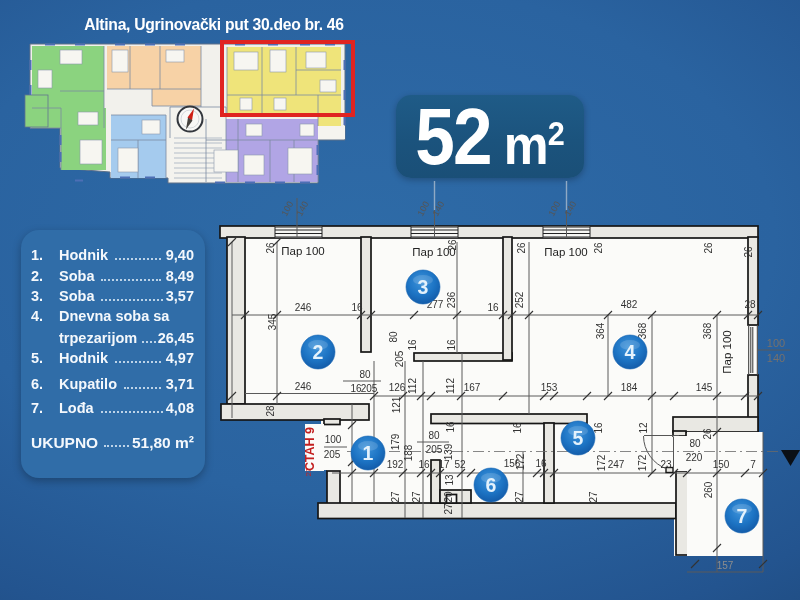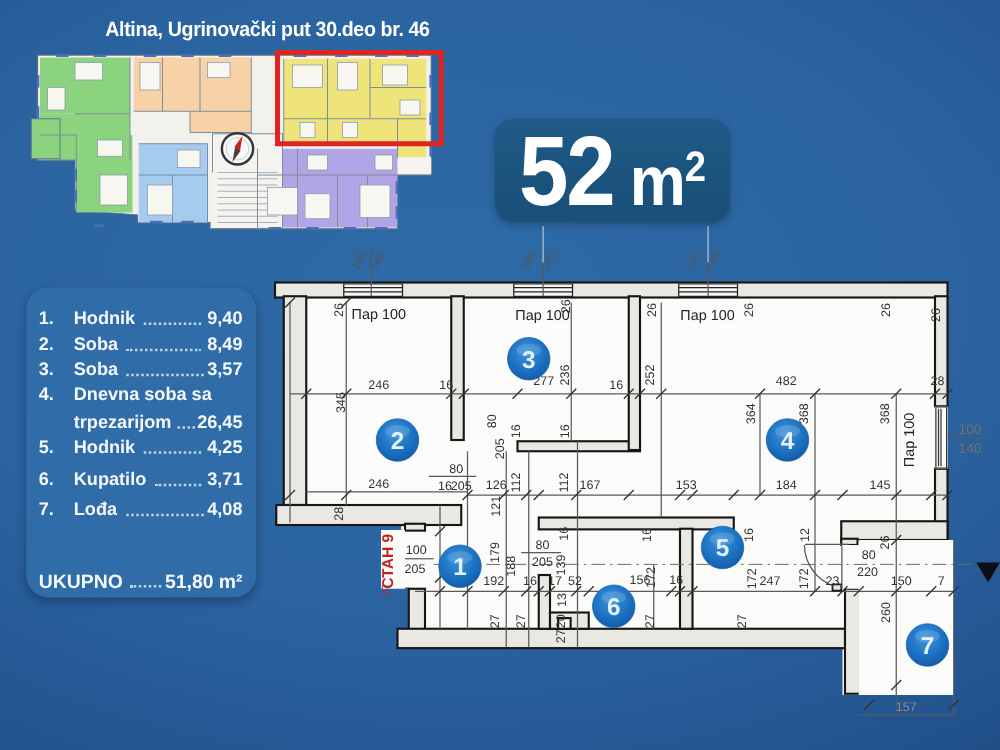--- a/index.html
+++ b/index.html
@@ -51,38 +51,38 @@
         <span style="width:28px;"></span>
         <span>trpezarijom</span>
         <span style="flex:1;border-bottom:2px dotted #bcd3e8;margin:0 2px 3px 5px;max-width:22px;"></span>
         <span>26,45</span>
       </div>
 
     <div style="display:flex;margin-bottom:11.5px;">
         <span style="width:28px;">5.</span>
         <span>Hodnik</span>
         <span style="flex:1;border-bottom:2px dotted #bcd3e8;margin:0 5px 3px 7px;"></span>
-        <span>4,25</span>
+        <span>4,97</span>
       </div>
 
     <div style="display:flex;margin-bottom:9px;">
         <span style="width:28px;">6.</span>
         <span>Kupatilo</span>
         <span style="flex:1;border-bottom:2px dotted #bcd3e8;margin:0 5px 3px 7px;"></span>
         <span>3,71</span>
       </div>
 
     <div style="display:flex;">
         <span style="width:28px;">7.</span>
         <span>Lođa</span>
         <span style="flex:1;border-bottom:2px dotted #bcd3e8;margin:0 3px 3px 7px;"></span>
         <span>4,08</span>
       </div>
 
-    <div style="display:flex;margin-top:42px;font-size:15.5px;">
+    <div style="display:flex;margin-top:19px;font-size:15.5px;">
         <span>UKUPNO</span>
         <span style="flex:1;border-bottom:2px dotted #bcd3e8;margin:0 3px 3px 6px;"></span>
         <span>51,80 m²</span>
       </div>
   </div>
 </div>
 
 <svg class="abs" style="left:0;top:0;" width="800" height="600" viewBox="0 0 800 600">
   <defs>
     <radialGradient id="ballg" cx="45%" cy="35%" r="72%">

